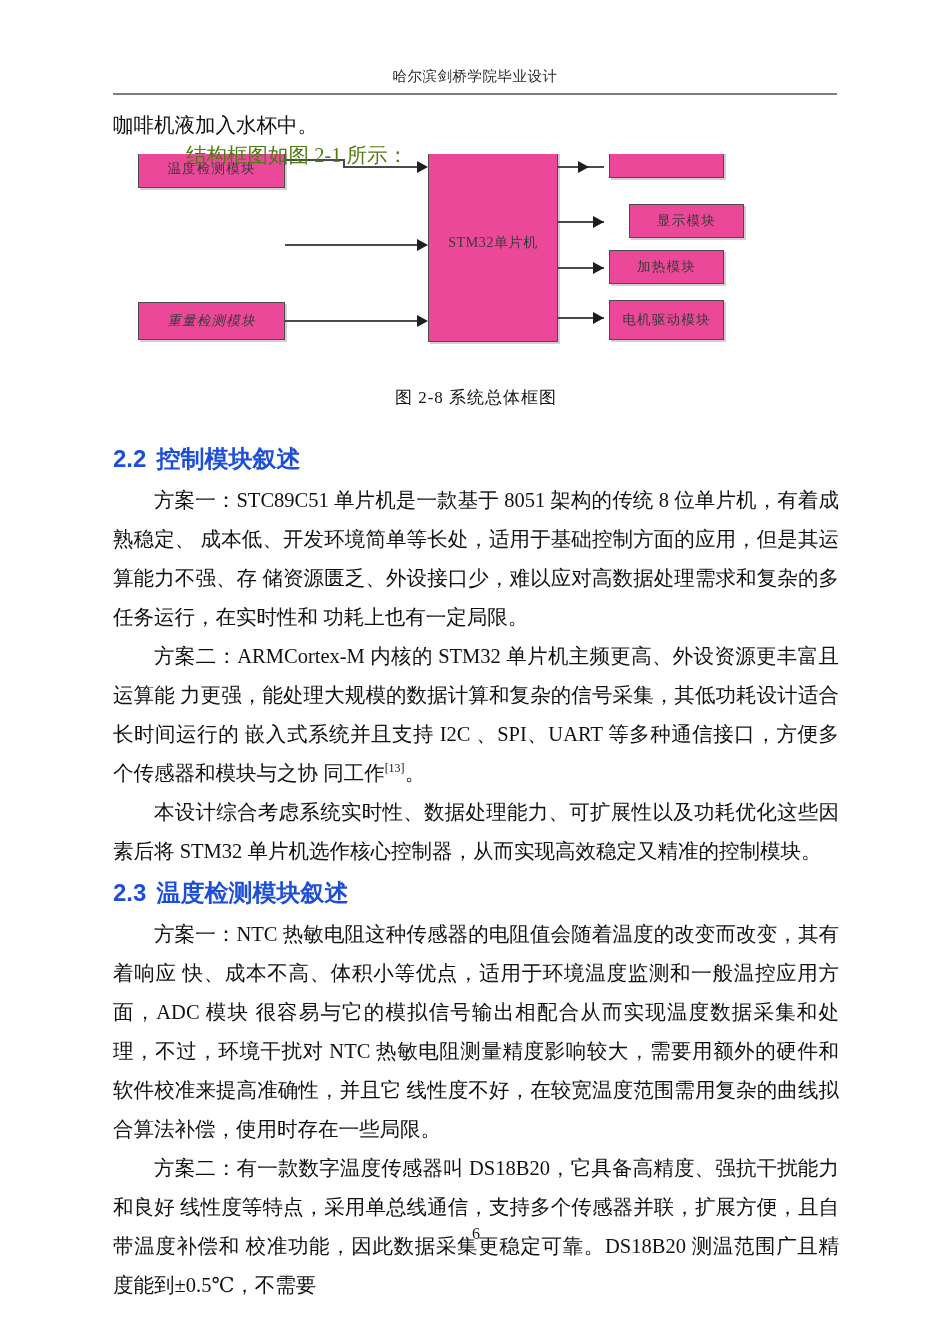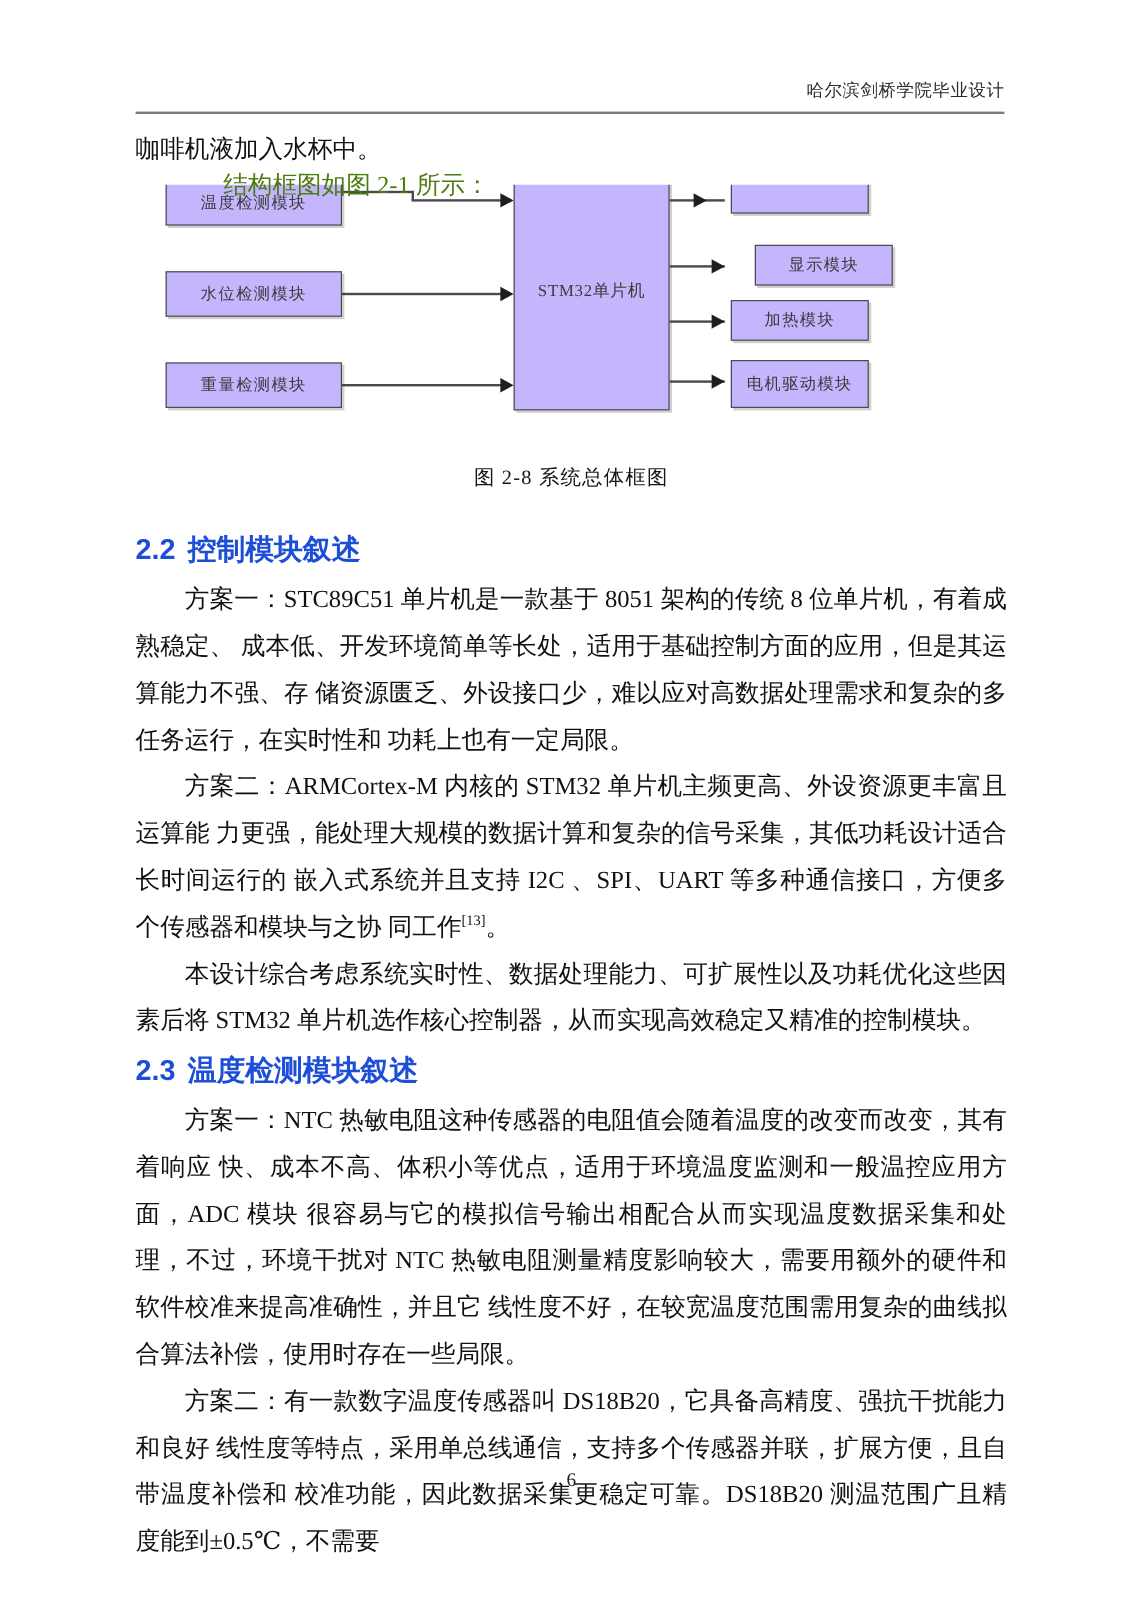--- a/index.html
+++ b/index.html
@@ -26,21 +26,20 @@
     left: 113px;
     top: 68px;
     width: 724px;
     text-align: center;
   }
   .header-title {
     font-size: 14.5px;
     letter-spacing: 0.5px;
     color: #2a2a2a;
     line-height: 1.2;
-    text-align: right;
   }
   .header-rule {
     position: absolute;
     left: 113px;
     top: 93px;
     width: 724px;
     height: 2px;
     background: #7d7d7d;
   }
 
@@ -102,21 +101,21 @@
     left: 0;
     top: 14px;
     width: 726px;
     height: 215px;
     overflow: hidden;
   }
   .blk {
     position: absolute;
     box-sizing: border-box;
     border: 1.4px solid #4b4b4b;
-    background: #c4b5fd;
+    background: #ec4899;
     box-shadow: 2px 2px 0 rgba(120,120,120,0.35);
     display: flex;
     align-items: center;
     justify-content: center;
     font-size: 13.5px;
     letter-spacing: 1.2px;
     color: #3a3a3a;
     font-family: "Liberation Serif", "DejaVu Serif", serif;
   }
   .blk.center {
@@ -181,25 +180,22 @@
   <div class="figure-zone">
 
     <div class="fig-lead">结构框图如图 2-1 所示：</div>
 
     <div class="diagram">
 
       <div class="blk" style="left:25px; top:-4px; width:147px; height:38px;">
         <span>温度检测模块</span>
       </div>
 
-      <div class="blk" style="left:25px; top:72px; width:147px; height:38px;">
-        <span>水位检测模块</span>
-      </div>
-
-      <div class="blk" style="left:25px; top:148px; width:147px; height:38px;">
+
+      <div class="blk" style="left:25px; top:148px; width:147px; height:38px;font-style:italic;">
         <span>重量检测模块</span>
       </div>
 
       <div class="conn" style="left:172px; top:5px; width:60px;"></div>
       <div class="vseg" style="left:230px; top:5px; height:8px;"></div>
       <div class="conn" style="left:230px; top:12px; width:76px;"></div>
       <div class="arrow" style="left:304px; top:7px;"></div>
 
       <div class="conn" style="left:172px; top:90px; width:134px;"></div>
       <div class="arrow" style="left:304px; top:85px;"></div>

